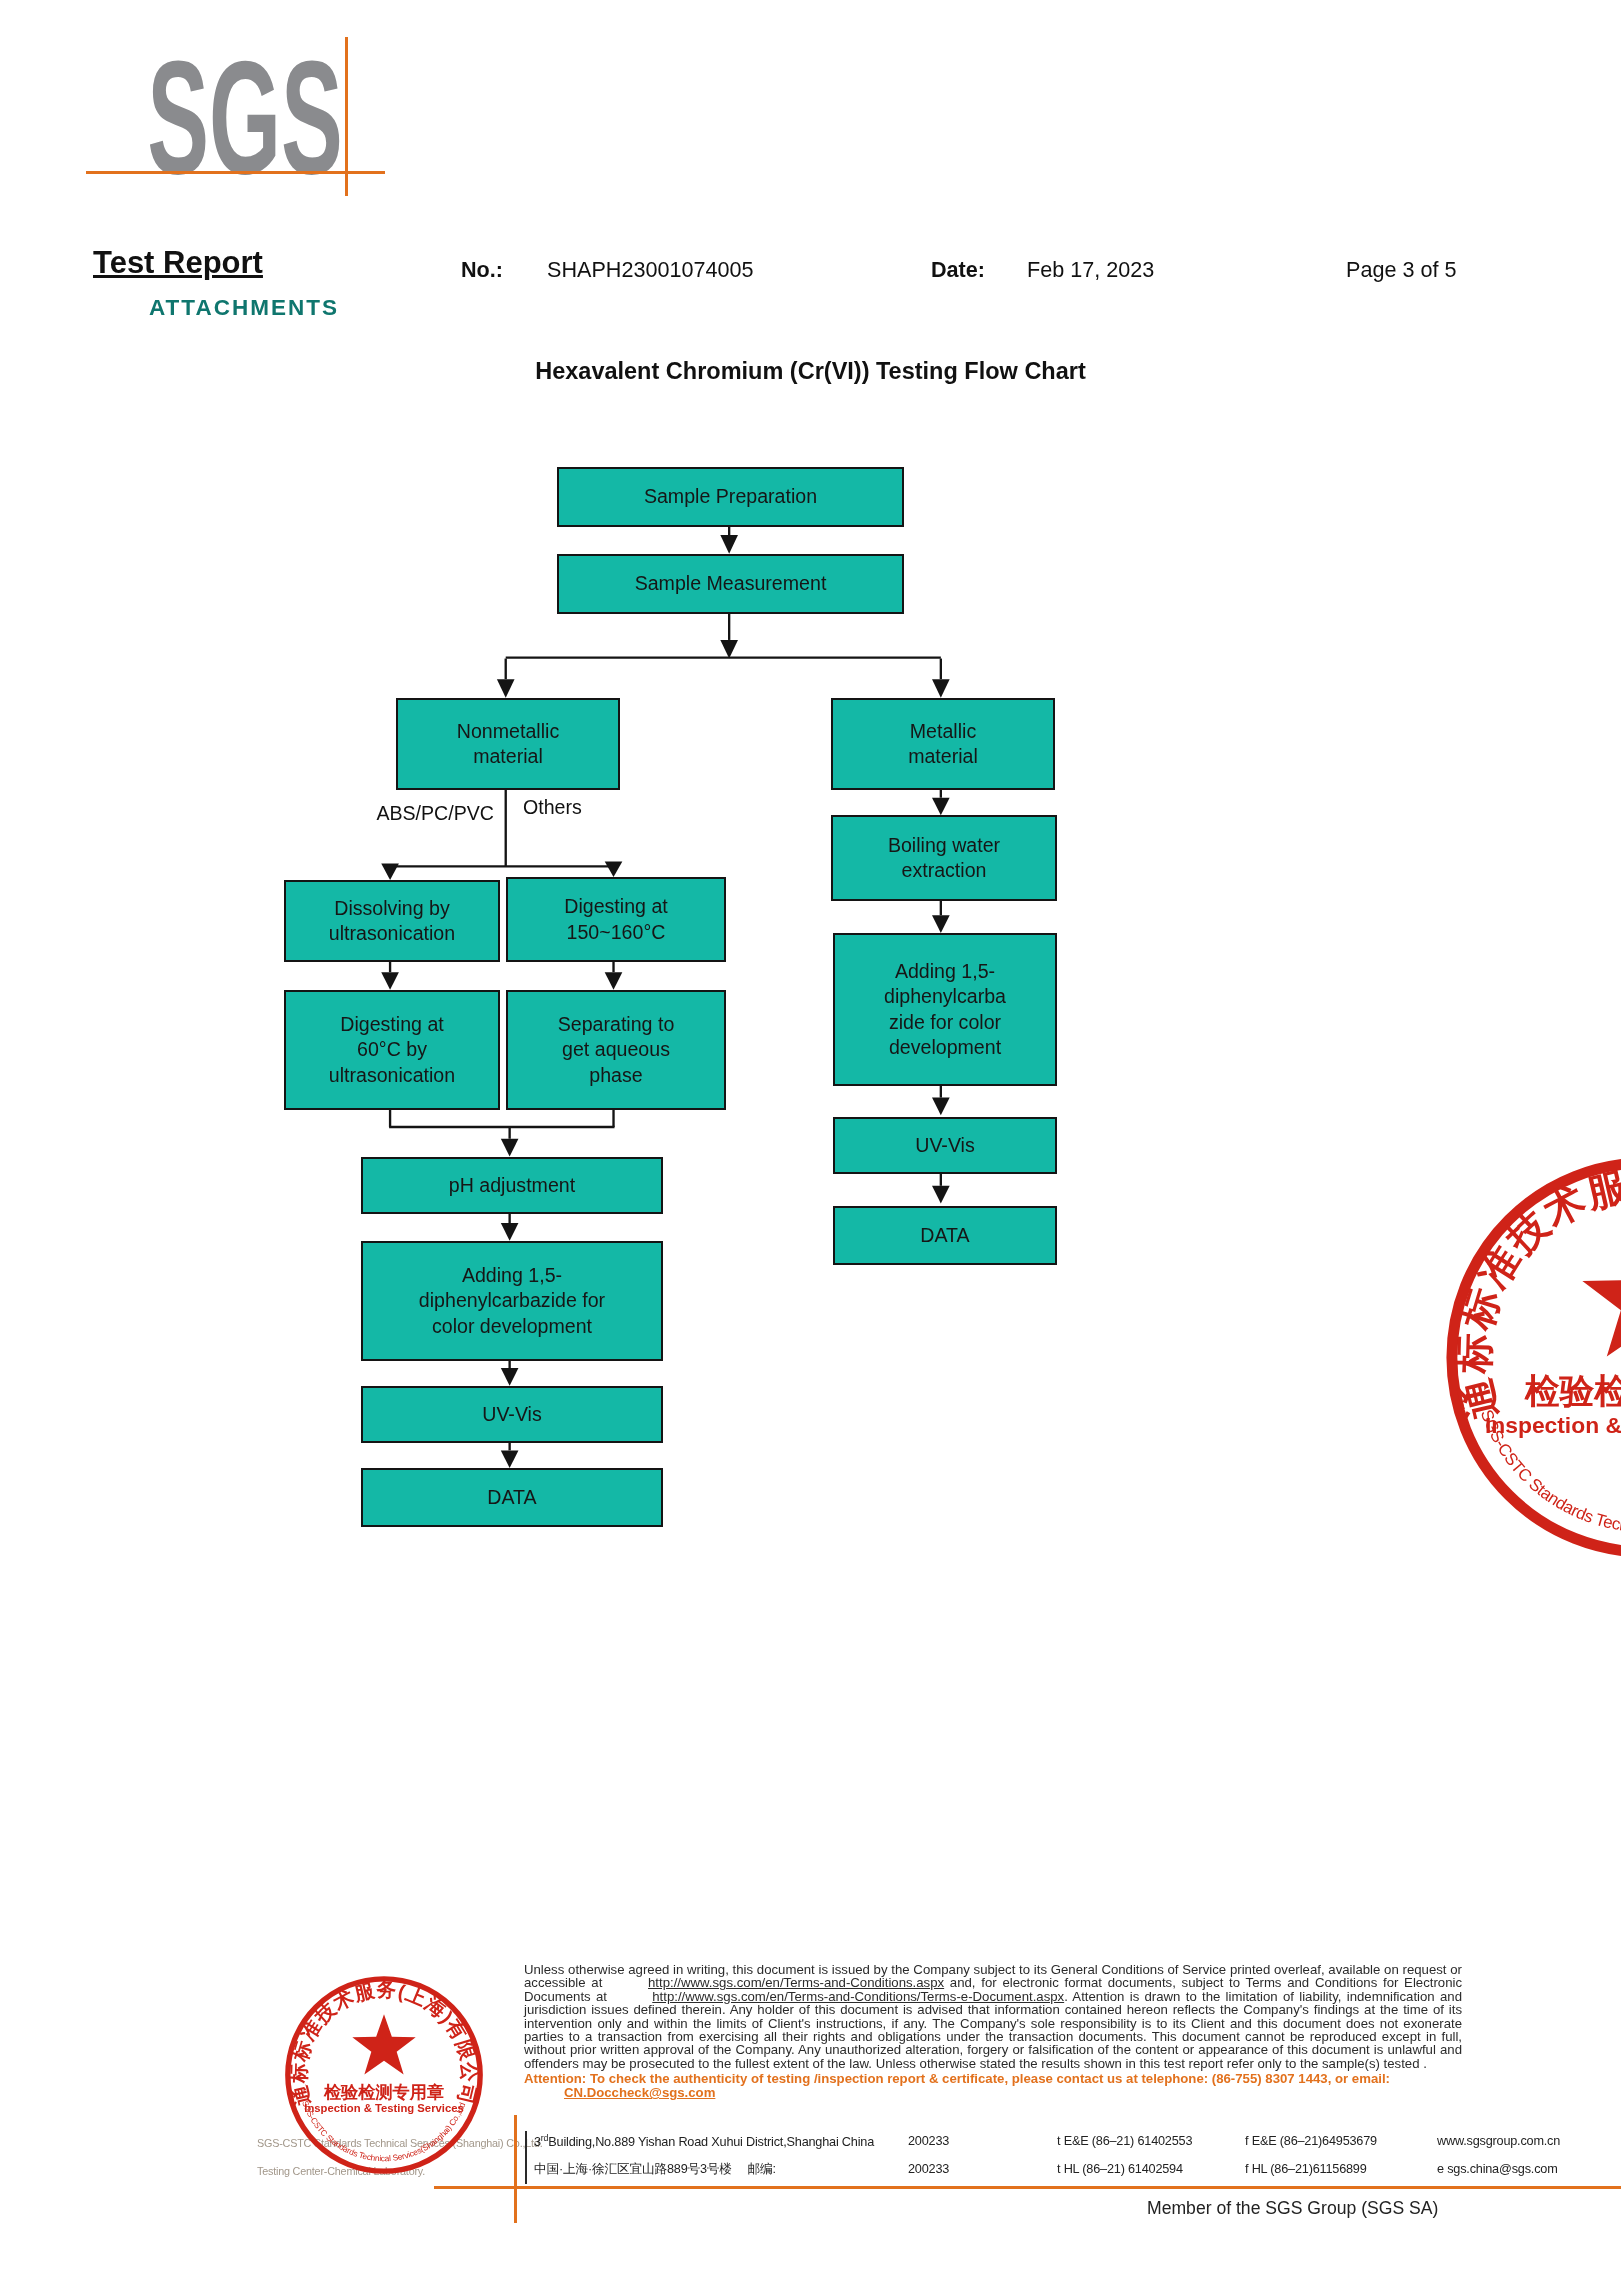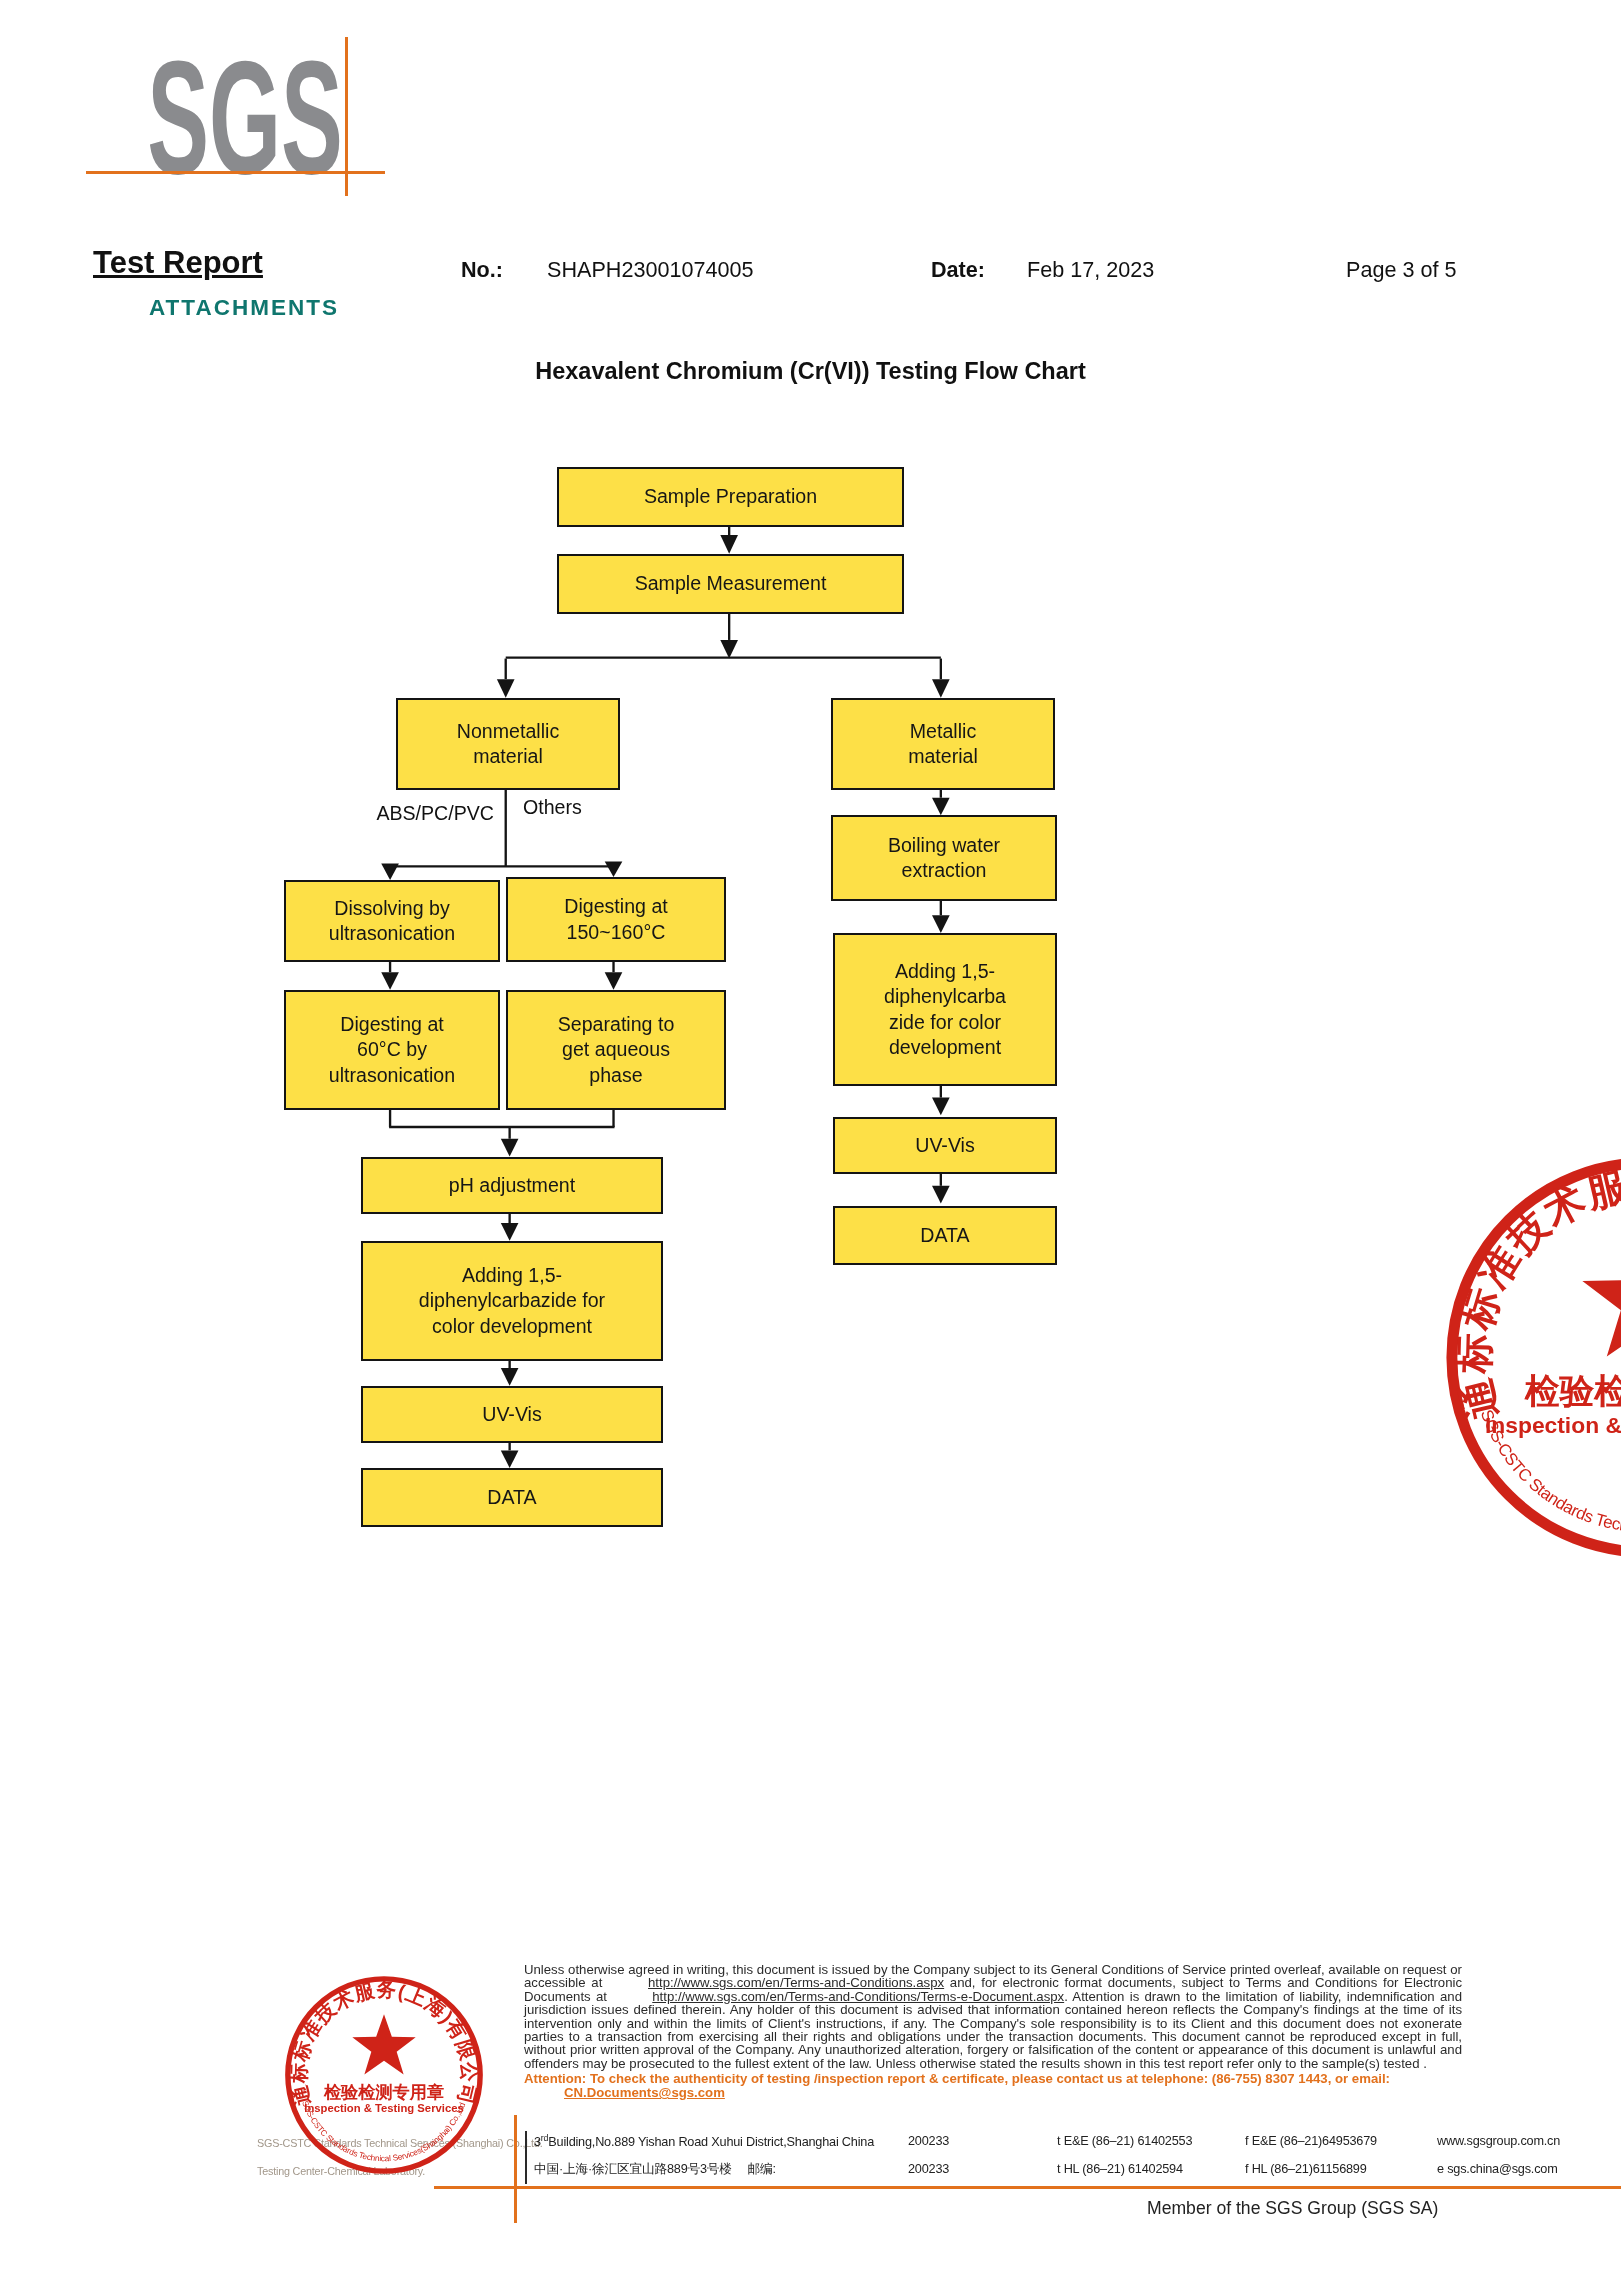--- a/index.html
+++ b/index.html
@@ -6,21 +6,21 @@
   #page{position:relative;width:1621px;height:2293px;background:#ffffff;overflow:hidden;
         font-family:"Liberation Sans", sans-serif;color:#161616;}
   .abs{position:absolute;}
   
   .rpt-title{font-size:31px;font-weight:bold;color:#111;text-decoration:underline;}
   .attach{font-size:22.5px;font-weight:bold;letter-spacing:2px;color:#0f766e;}
   .hfield{font-size:21.6px;color:#111;}
   .hlabel{font-weight:bold;}
   .chart-title{left:0;right:0;text-align:center;font-size:23.5px;font-weight:bold;color:#111;}
   
-  .fbox{position:absolute;border:2.9px solid #141414;background:#fde047;display:flex;
+  .fbox{position:absolute;border:2.9px solid #141414;background:#14b8a6;display:flex;
         align-items:center;justify-content:center;text-align:center;
         font-size:19.6px;line-height:25.5px;white-space:pre-line;z-index:2;}
   .blabel{position:absolute;font-size:19.6px;color:#111;z-index:2;}
   svg.wire{position:absolute;left:0;top:0;z-index:1;pointer-events:none;}
   
   .legalblock{left:524px;top:1963px;width:938px;}
   .legal{font-size:13.2px;line-height:13.4px;text-align:justify;color:#2b2b2b;margin:0;}
   .attention{font-size:13.2px;line-height:14px;font-weight:bold;text-align:left;margin:2px 0 0 0;}
   .u{text-decoration:underline;padding-left:40px;}
   .companyline{font-size:10.8px;letter-spacing:-0.2px;}
@@ -170,21 +170,21 @@
     </text>
     <text x="106" y="129" text-anchor="middle" font-size="17.5" font-weight="600" fill="#cf2318">检验检测专用章</text>
     <text x="106" y="144" text-anchor="middle" font-size="11.5" font-weight="bold" fill="#cf2318">Inspection &amp; Testing Services</text>
     <text font-size="8.5" fill="#cf2318" letter-spacing="-0.2">
       <textPath href="#arcBL" startOffset="50%" text-anchor="middle">SGS-CSTC Standards Technical Services(Shanghai) Co.,Ltd.</textPath>
     </text>
   </svg>
 
   <div class="abs legalblock">
     <p class="legal"><span>Unless otherwise agreed in writing, this document is issued by the Company subject to its General Conditions of Service printed overleaf, available on request or accessible at </span><span class="u">http://www.sgs.com/en/Terms-and-Conditions.aspx</span><span> and, for electronic format documents, subject to Terms and Conditions for Electronic Documents at </span><span class="u">http://www.sgs.com/en/Terms-and-Conditions/Terms-e-Document.aspx</span><span>. Attention is drawn to the limitation of liability, indemnification and jurisdiction issues defined therein. Any holder of this document is advised that information contained hereon reflects the Company's findings at the time of its intervention only and within the limits of Client's instructions, if any. The Company's sole responsibility is to its Client and this document does not exonerate parties to a transaction from exercising all their rights and obligations under the transaction documents. This document cannot be reproduced except in full, without prior written approval of the Company. Any unauthorized alteration, forgery or falsification of the content or appearance of this document is unlawful and offenders may be prosecuted to the fullest extent of the law. Unless otherwise stated the results shown in this test report refer only to the sample(s) tested .</span></p>
-    <p class="attention" style="color:#e2711d"><span>Attention: To check the authenticity of testing /inspection report &amp; certificate, please contact us at telephone: (86-755) 8307 1443, or email: </span><span class="u">CN.Documents@sgs.com</span></p>
+    <p class="attention" style="color:#e2711d"><span>Attention: To check the authenticity of testing /inspection report &amp; certificate, please contact us at telephone: (86-755) 8307 1443, or email: </span><span class="u">CN.Doccheck@sgs.com</span></p>
   </div>
 
   <div class="abs hline" style="left:514px;top:2115px;width:2.9px;height:108px"></div>
   <div class="abs" style="left:525px;top:2131px;width:2px;height:53px;background:#2a2a2a"></div>
 
   <div class="abs addr-rows">
     <div class="addr-row">
       <span class="c-addr"><span>3</span><sup>rd</sup><span>Building,No.889 Yishan Road Xuhui District,Shanghai China</span></span>
       <span class="c-postal">200233</span>
       <span class="c-tel">t E&amp;E (86–21) 61402553</span>

